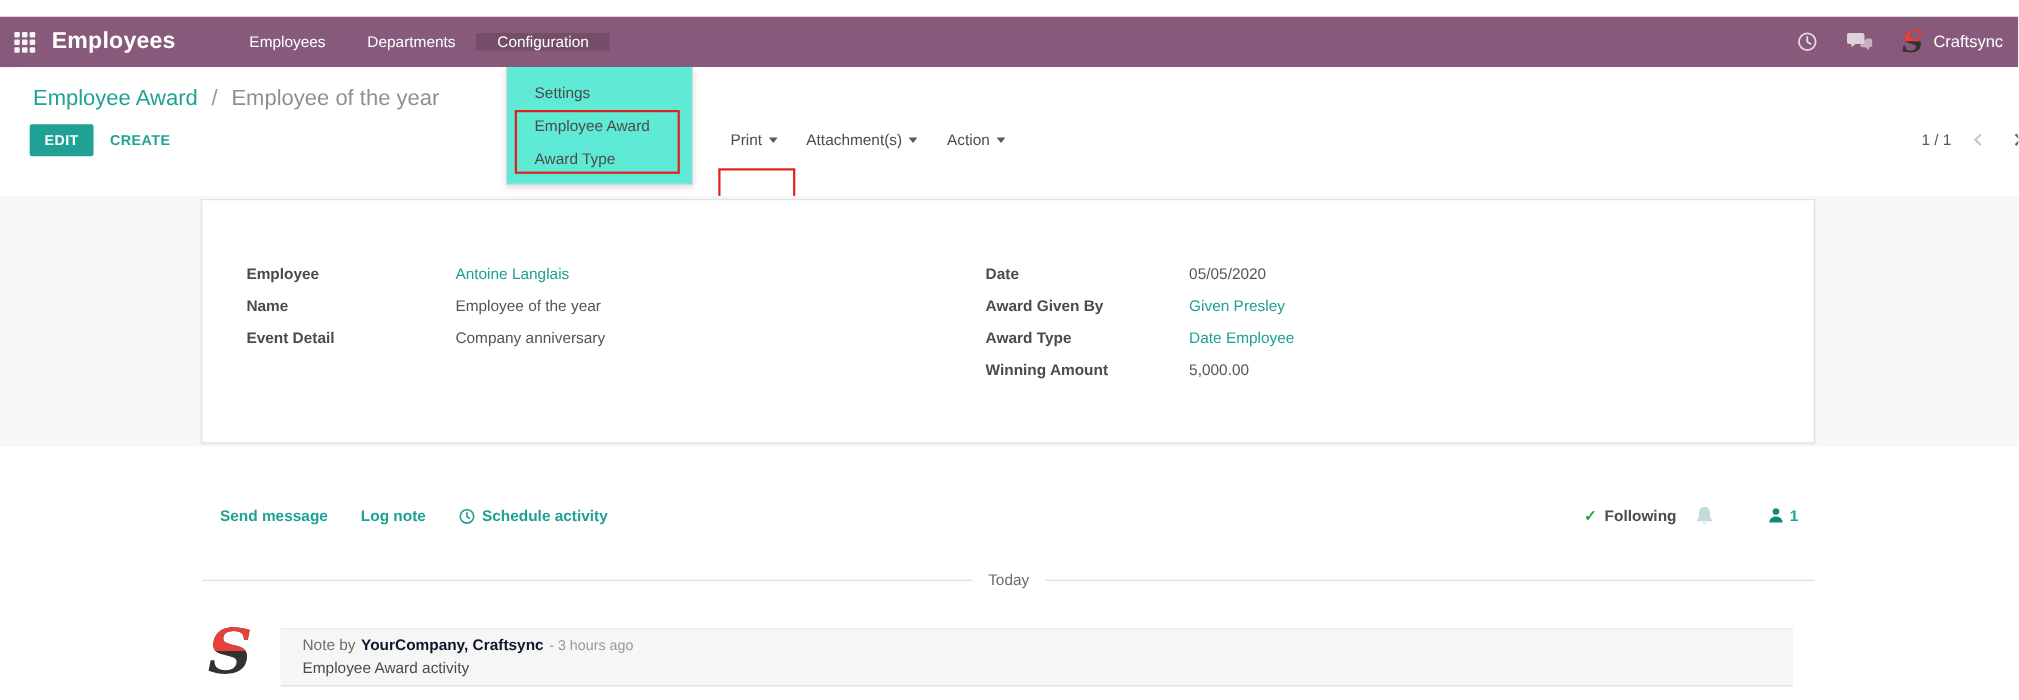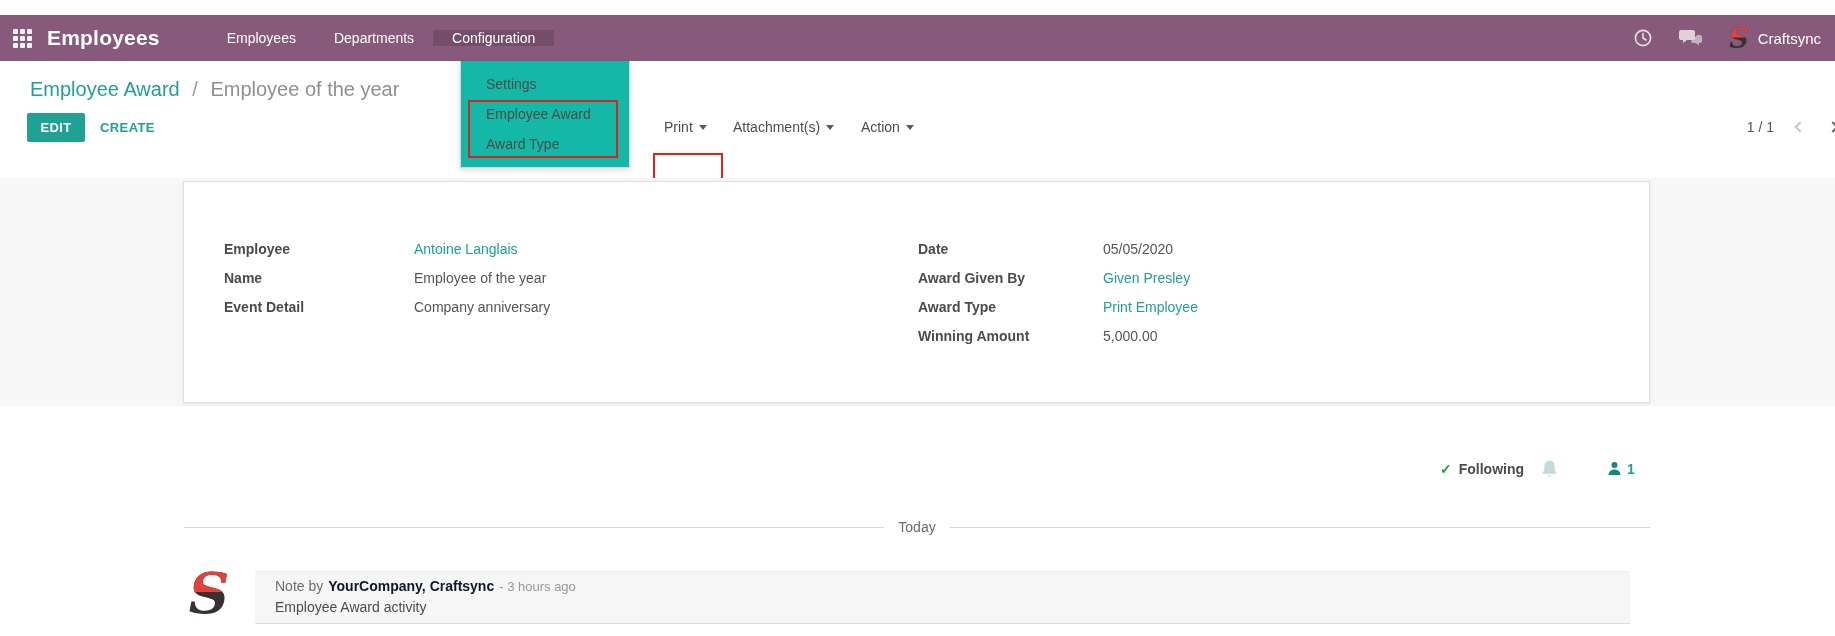--- a/index.html
+++ b/index.html
@@ -52,35 +52,35 @@
          border-right:4px solid transparent;border-top:5px solid #5b5b5b;margin-left:6px;}
   .red-box{position:absolute;border:2px solid var(--highlight-red);pointer-events:none;}
   .red-box.print-box{left:637px;top:44px;width:70px;height:38px;}
   .pager{position:absolute;right:14px;top:48px;height:36px;display:flex;align-items:center;
          gap:22px;font-size:14px;color:#555;}
   .chev{display:inline-block;width:8px;height:8px;border-top:2px solid;border-right:2px solid;cursor:pointer;}
   .chev.left{transform:rotate(-135deg);color:#c9c9c9;}
   .chev.right{transform:rotate(45deg);color:#666;}
 
   
-  .dropdown{position:absolute;left:460px;top:46px;width:170px;background:#14b8a6;
+  .dropdown{position:absolute;left:460px;top:46px;width:170px;background:#5eead4;
             border:1px solid #d8d8d8;border-top:none;box-shadow:0 2px 6px rgba(0,0,0,.15);
             padding:8px 0;z-index:30;}
   .dd-item{height:30px;display:flex;align-items:center;padding-left:25px;font-size:14px;
            color:#4c4c4c;cursor:pointer;white-space:nowrap;}
   .dd-red-box{position:absolute;left:468px;top:85px;width:150px;height:58px;z-index:40;
               border:2px solid var(--highlight-red);pointer-events:none;}
 
   
   .sheet-bg{position:absolute;left:0;top:163px;width:1835px;height:228px;background:#f7f7f7;}
   .sheet{position:absolute;left:183px;top:3px;width:1467px;height:222px;background:#fff;
          border:1px solid #e0e0e0;box-shadow:0 1px 3px rgba(0,0,0,.08);}
   .fcol{position:absolute;top:57px;}
   .fcol.left{left:40px;}
-  .fcol.right{left:734px;}
+  .fcol.right{left:712px;}
   .frow{display:flex;margin-bottom:9px;height:20px;align-items:center;font-size:14px;}
   .flabel{width:190px;font-weight:bold;color:#4b4b4b;}
   .fcol.right .flabel{width:185px;}
   .fval{color:#555;}
   .fval.link{color:var(--accent);cursor:pointer;}
 
   
   .chatter{position:absolute;left:0;top:391px;width:1835px;height:245px;background:#fff;}
   .chat-toolbar{position:absolute;left:200px;top:55px;display:flex;gap:30px;align-items:center;}
   .chat-link{background:none;border:none;color:var(--accent);font-size:14px;font-weight:bold;
@@ -213,31 +213,48 @@
         <div class="frow">
           <span class="flabel">Date</span>
           <span class="fval">05/05/2020</span>
         </div>
         <div class="frow">
           <span class="flabel">Award Given By</span>
           <span class="fval link">Given Presley</span>
         </div>
         <div class="frow">
           <span class="flabel">Award Type</span>
-          <span class="fval link">Print Employee</span>
+          <span class="fval link">Date Employee</span>
         </div>
         <div class="frow">
           <span class="flabel">Winning Amount</span>
           <span class="fval">5,000.00</span>
         </div>
       </div>
     </div>
   </div>
 
   <div class="chatter">
+    <div class="chat-toolbar">
+      <button class="chat-link">
+        <span>Send message</span>
+      </button>
+      <button class="chat-link">
+        <span>Log note</span>
+      </button>
+      <button class="chat-link">
+        <span style="display:flex;">
+          <svg width="15" height="15" viewBox="0 0 15 15">
+              <circle cx="7.5" cy="7.5" r="6.1" fill="none" stroke="currentColor" stroke-width="1.5"></circle>
+              <path d="M7.5 4v3.6l2.3 1.5" fill="none" stroke="currentColor" stroke-width="1.5" stroke-linecap="round"></path>
+            </svg>
+        </span>
+        <span>Schedule activity</span>
+      </button>
+    </div>
 
     <div class="follow-area">
       <span class="check-glyph">✓</span>
       <span class="following-label">Following</span>
       <span class="bell-wrap">
         <svg width="17" height="19" viewBox="0 0 16 18">
             <path d="M8 1.5c-3 0-4.8 2.2-4.8 5v4L1.5 13v1h13v-1l-1.7-2.5v-4c0-2.8-1.8-5-4.8-5z" fill="#c2dcd9"></path>
             <path d="M6.3 15.3a1.8 1.8 0 0 0 3.4 0z" fill="#c2dcd9"></path>
           </svg>
       </span>

